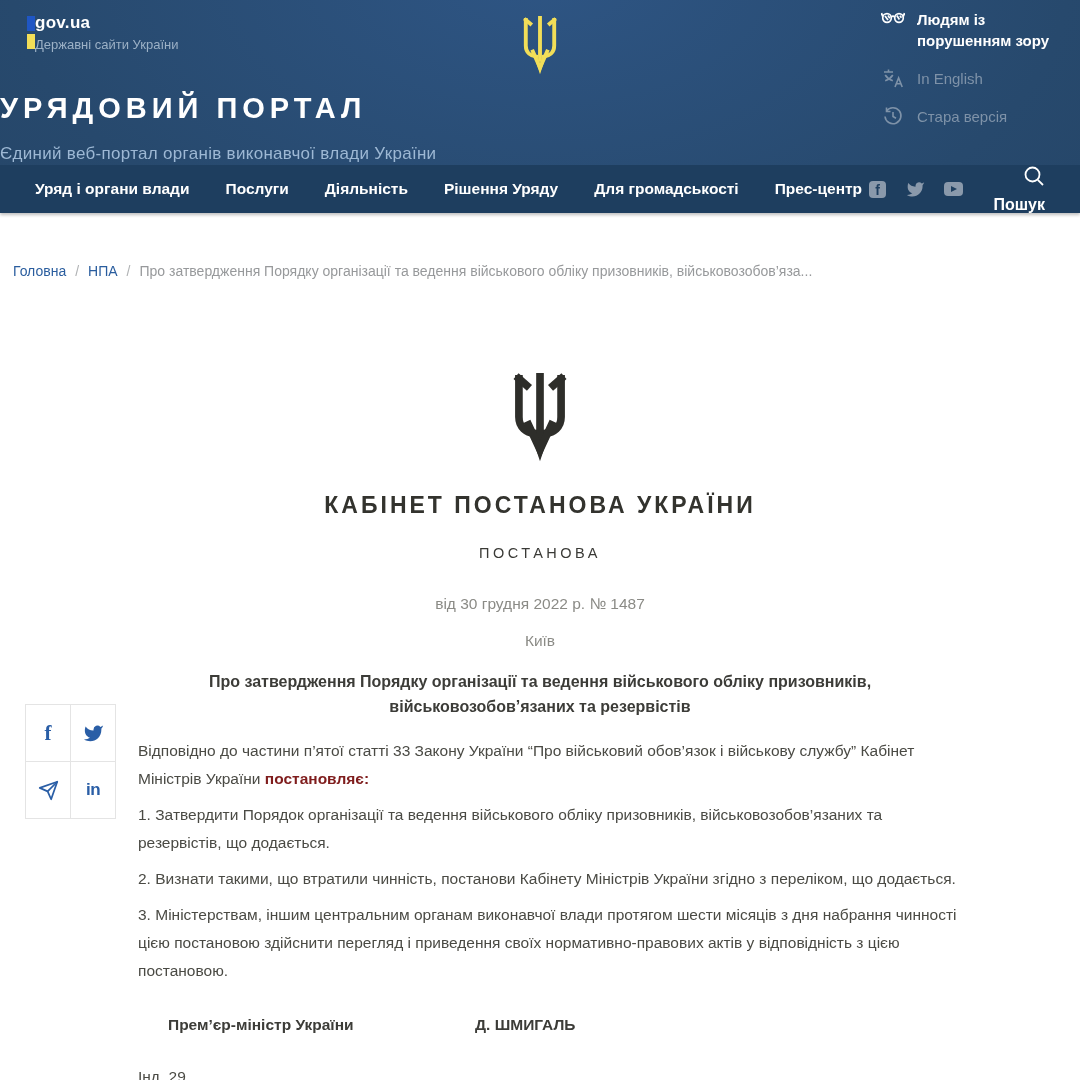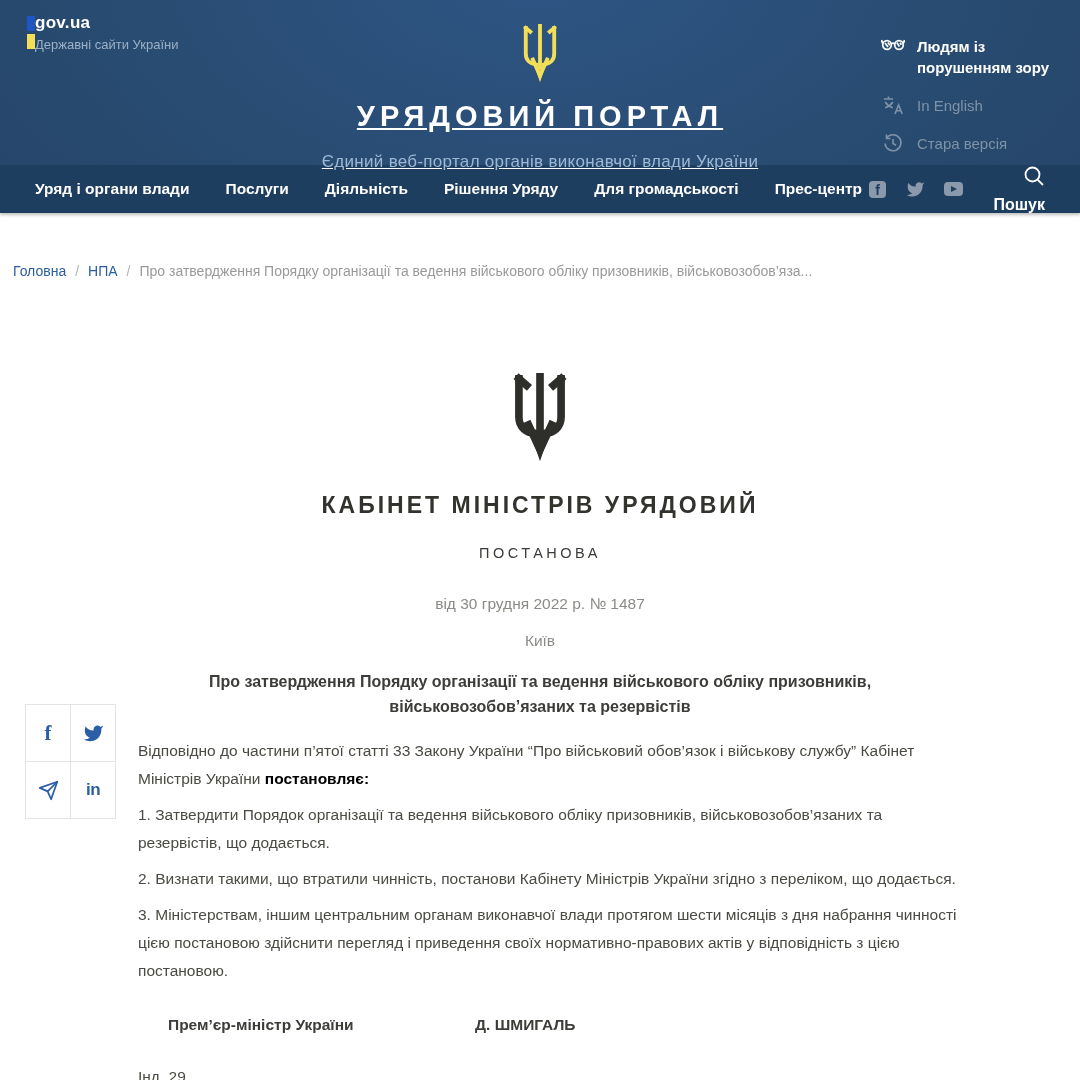--- a/index.html
+++ b/index.html
@@ -13,26 +13,26 @@
     color:#fff;
   }
   .brand { position:absolute; left:27px; top:13px; display:flex; align-items:flex-start; cursor:pointer; }
   .flag { display:flex; flex-direction:column; gap:3px; padding-top:3px; }
   .flag span { display:block; width:8px; height:15px; }
   .flag .fb { background:#1f56c4; }
   .flag .fy { background:#f2de58; }
   .brand-name { font-size:17px; font-weight:bold; letter-spacing:.3px; }
   .brand-tag { font-size:13px; color:#9cb1c6; margin-top:4px; }
 
-  .portal { position:absolute; left:0; right:0; top:16px; text-align:center;text-decoration:underline; }
+  .portal { position:absolute; left:0; right:0; top:8px; text-align:left; }
   .portal-emblem { display:block; margin:8px auto 0; }
   .portal-title { margin-top:14px; font-size:29px; font-weight:bold; letter-spacing:5px; cursor:pointer; }
   .portal-sub { margin-top:19px; font-size:17px; color:#9db8d4; letter-spacing:.3px; }
 
-  .access { position:absolute; right:27px; top:36px; display:flex; flex-direction:column; gap:17px; }
+  .access { position:absolute; right:27px; top:9px; display:flex; flex-direction:column; gap:17px; }
   .access-row { display:flex; gap:12px; align-items:flex-start; justify-content:flex-start; cursor:pointer; width:172px; }
   .access-row .txt { font-size:15px; line-height:1.4; }
   .access-row.primary .txt { color:#fff; font-weight:bold; }
   .access-row.muted .txt { color:#7e92a8; }
   .access-row .ic { flex:0 0 24px; display:flex; justify-content:center; }
 
   
   .nav {
     height:48px; background:#1e3e5f; display:flex; align-items:center;
     padding:0 35px; color:#fff; box-shadow:0 2px 3px rgba(0,0,0,.25);
@@ -58,21 +58,21 @@
   
   .doc-emblem { display:block; margin:94px auto 0; color:#2e2e2a; }
   .doc-org { margin-top:27px; text-align:center; font-size:23px; font-weight:600; letter-spacing:3px; color:#33332e; }
   .doc-type { margin-top:26px; text-align:center; font-size:14.5px; font-weight:500; letter-spacing:3.5px; color:#3a3a36; }
   .doc-date { margin-top:34px; text-align:center; font-size:15.5px; color:#8b8b86; }
   .doc-city { margin-top:19px; text-align:center; font-size:15.5px; color:#8b8b86; }
   .doc-title { margin:20px auto 0; max-width:720px; text-align:center; font-size:16px; font-weight:bold; line-height:1.55; color:#3c3c38; }
 
   .body-col { margin:17px 0 0 138px; width:824px; font-size:15.5px; line-height:28px; color:#4a4a44; }
   .body-col p { margin-bottom:8px; }
-  .body-col b { color:#000000;margin-top:7px; }
+  .body-col b { color:#7f1d1d;margin-top:7px; }
 
   .signature { display:flex; margin-top:26px; font-weight:bold; color:#3c3c38;gap:17px; }
   .sig-position { margin-left:30px; width:290px; }
   .index-note { margin-top:24px; }
 
   
   .share-grid {
     position:absolute; left:25px; top:704px;
     display:grid; grid-template-columns:45px 45px; grid-auto-rows:57px;
     border-top:1px solid #e4e4e4; border-left:1px solid #e4e4e4;
@@ -201,21 +201,21 @@
         <path d="M54 6 V46 C54 57 46 62 38 63"></path>
         <path d="M10 6 L18 13"></path>
           <path d="M54 6 L46 13"></path>
         <path d="M32 3 V68"></path>
         <path d="M20 54 L32 80 L44 54"></path>
       </g>
       <path d="M25 71 L32 92 L39 71 Z" fill="currentColor"></path>
       <path d="M29 1 L32 -2 L35 1 L32 10 Z" fill="currentColor"></path>
     </svg>
 
-    <h1 class="doc-org">КАБІНЕТ МІНІСТРІВ УРЯДОВИЙ</h1>
+    <h1 class="doc-org">КАБІНЕТ ПОСТАНОВА УКРАЇНИ</h1>
     <div class="doc-type">ПОСТАНОВА</div>
     <div class="doc-date">від 30 грудня 2022 р. № 1487</div>
     <div class="doc-city">Київ</div>
     <h2 class="doc-title">Про затвердження Порядку організації та ведення військового обліку призовників, військовозобов’язаних та резервістів</h2>
 
     <div class="body-col">
       <p><span>Відповідно до частини п’ятої статті 33 Закону України “Про військовий обов’язок і військову службу” Кабінет Міністрів України </span><b>постановляє:</b></p>
       <p>1. Затвердити Порядок організації та ведення військового обліку призовників, військовозобов’язаних та резервістів, що додається.</p>
       <p>2. Визнати такими, що втратили чинність, постанови Кабінету Міністрів України згідно з переліком, що додається.</p>
       <p>3. Міністерствам, іншим центральним органам виконавчої влади протягом шести місяців з дня набрання чинності цією постановою здійснити перегляд і приведення своїх нормативно-правових актів у відповідність з цією постановою.</p>

